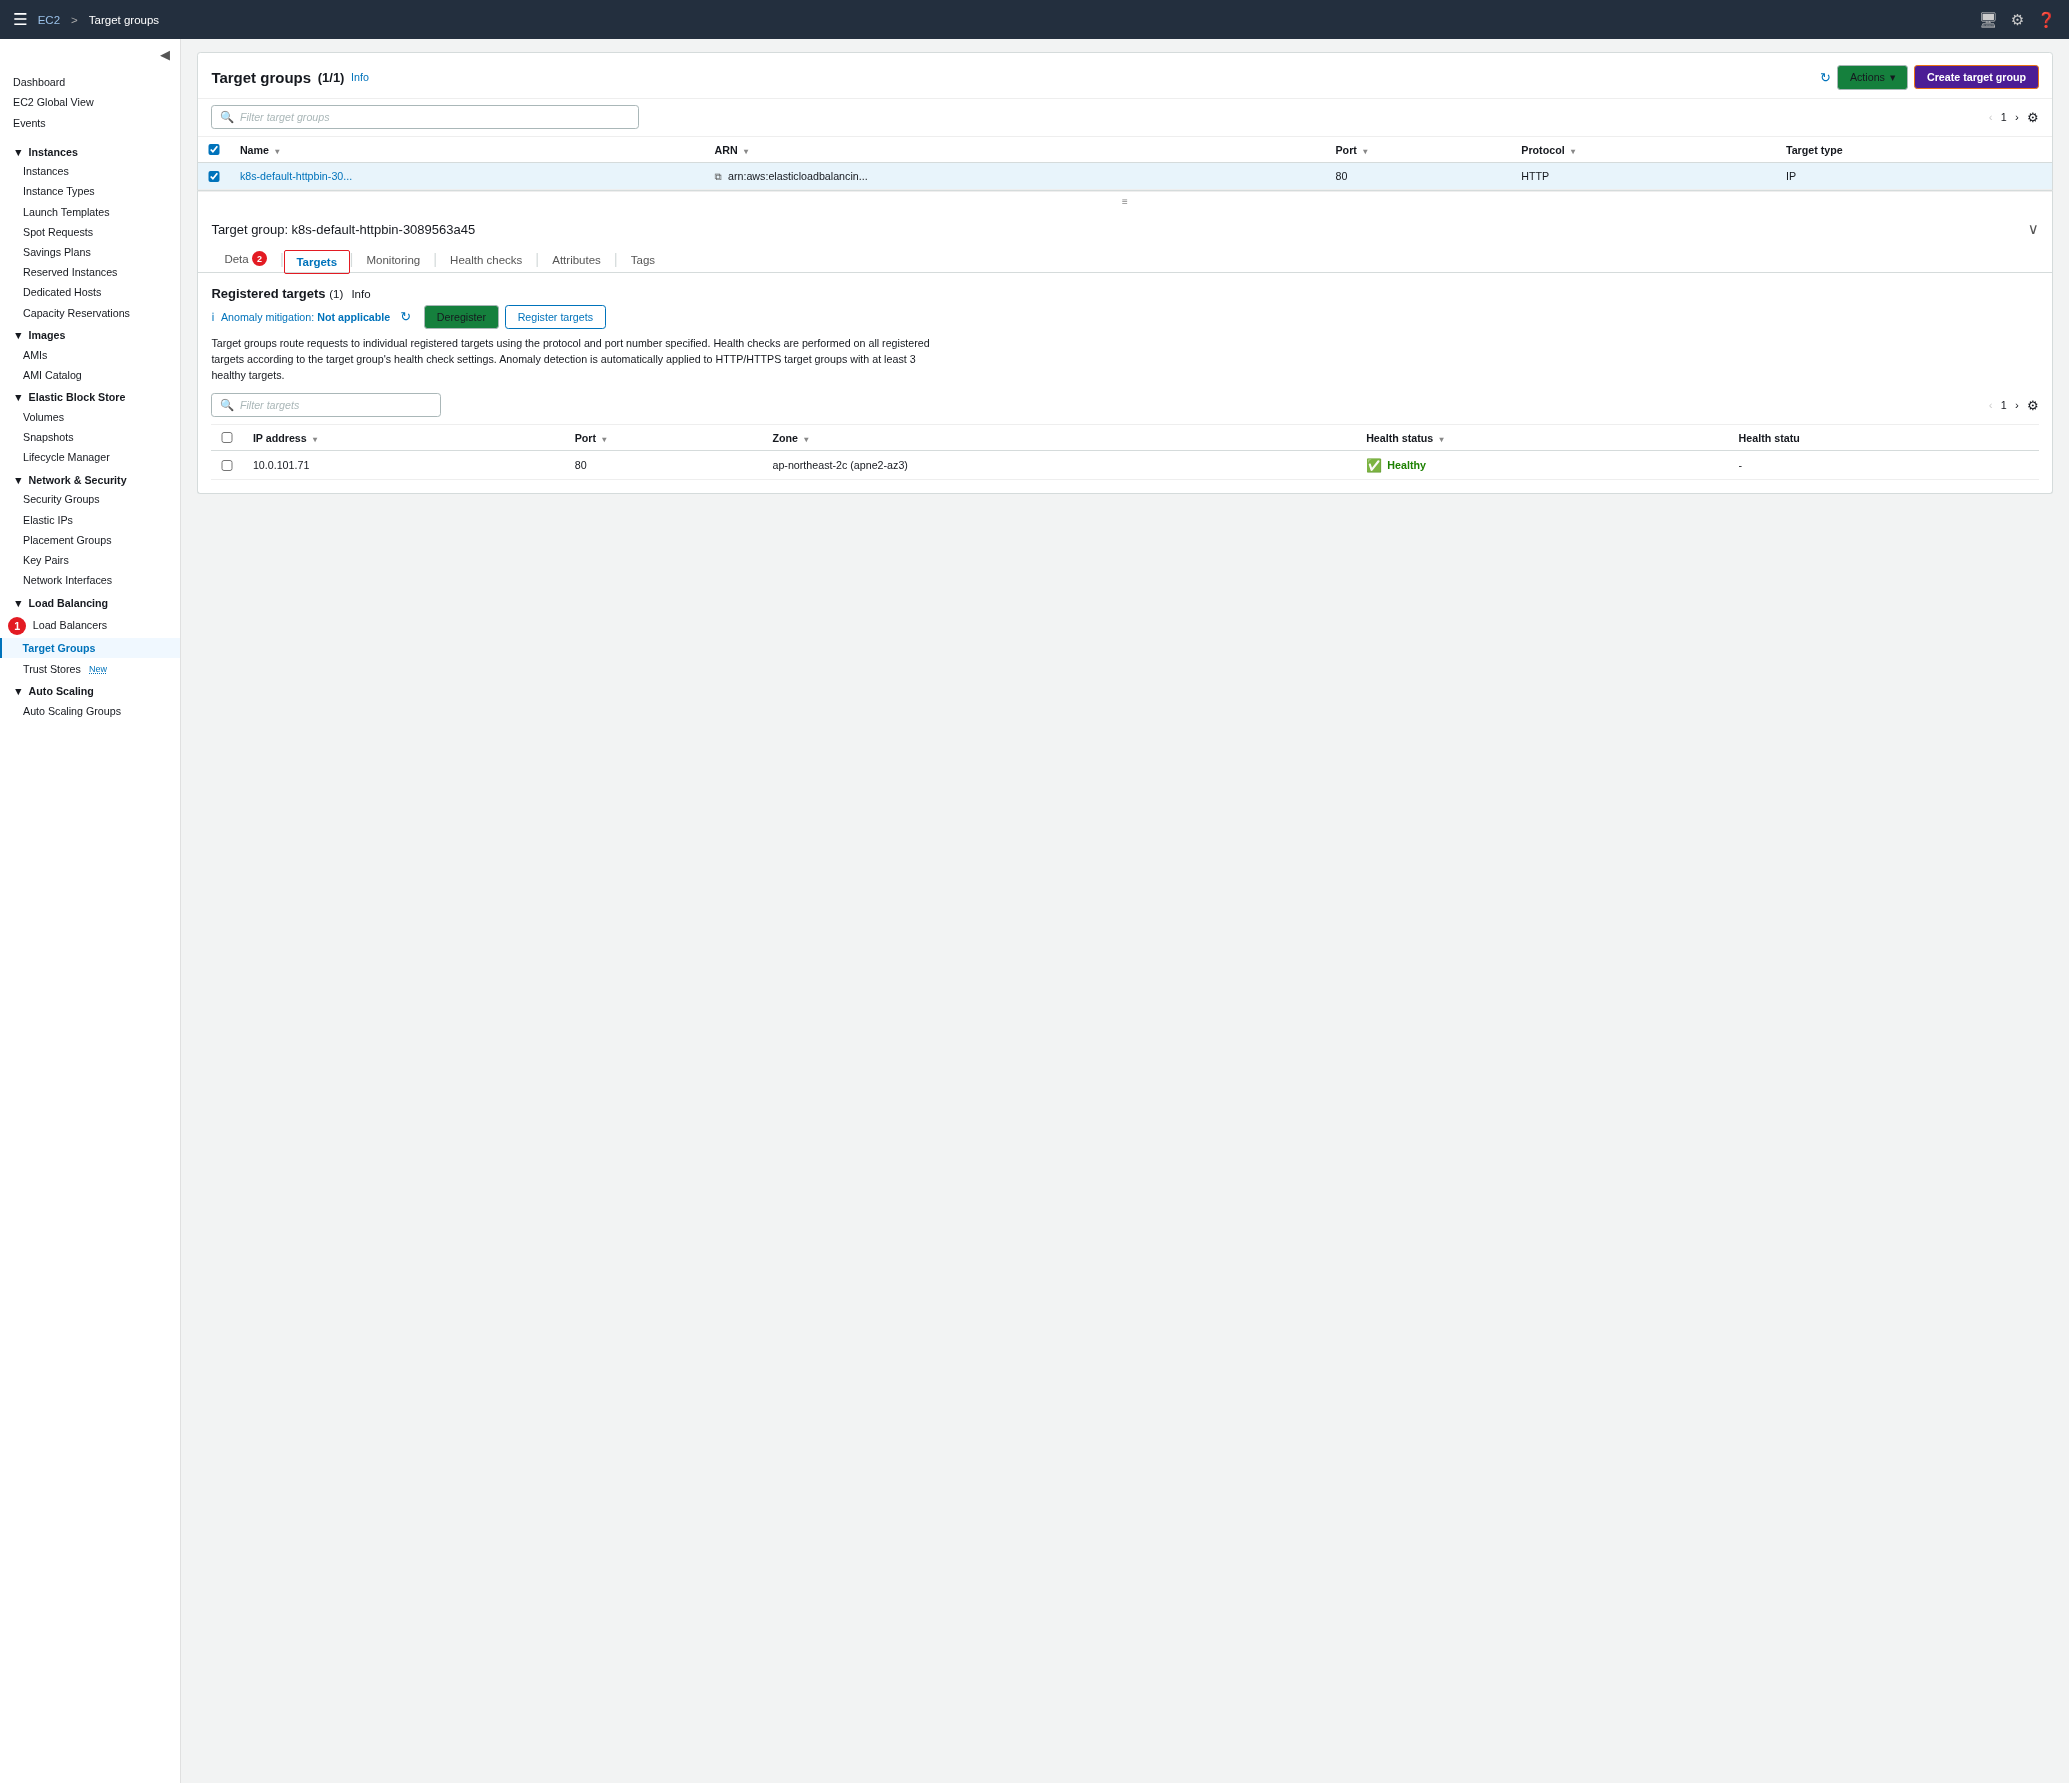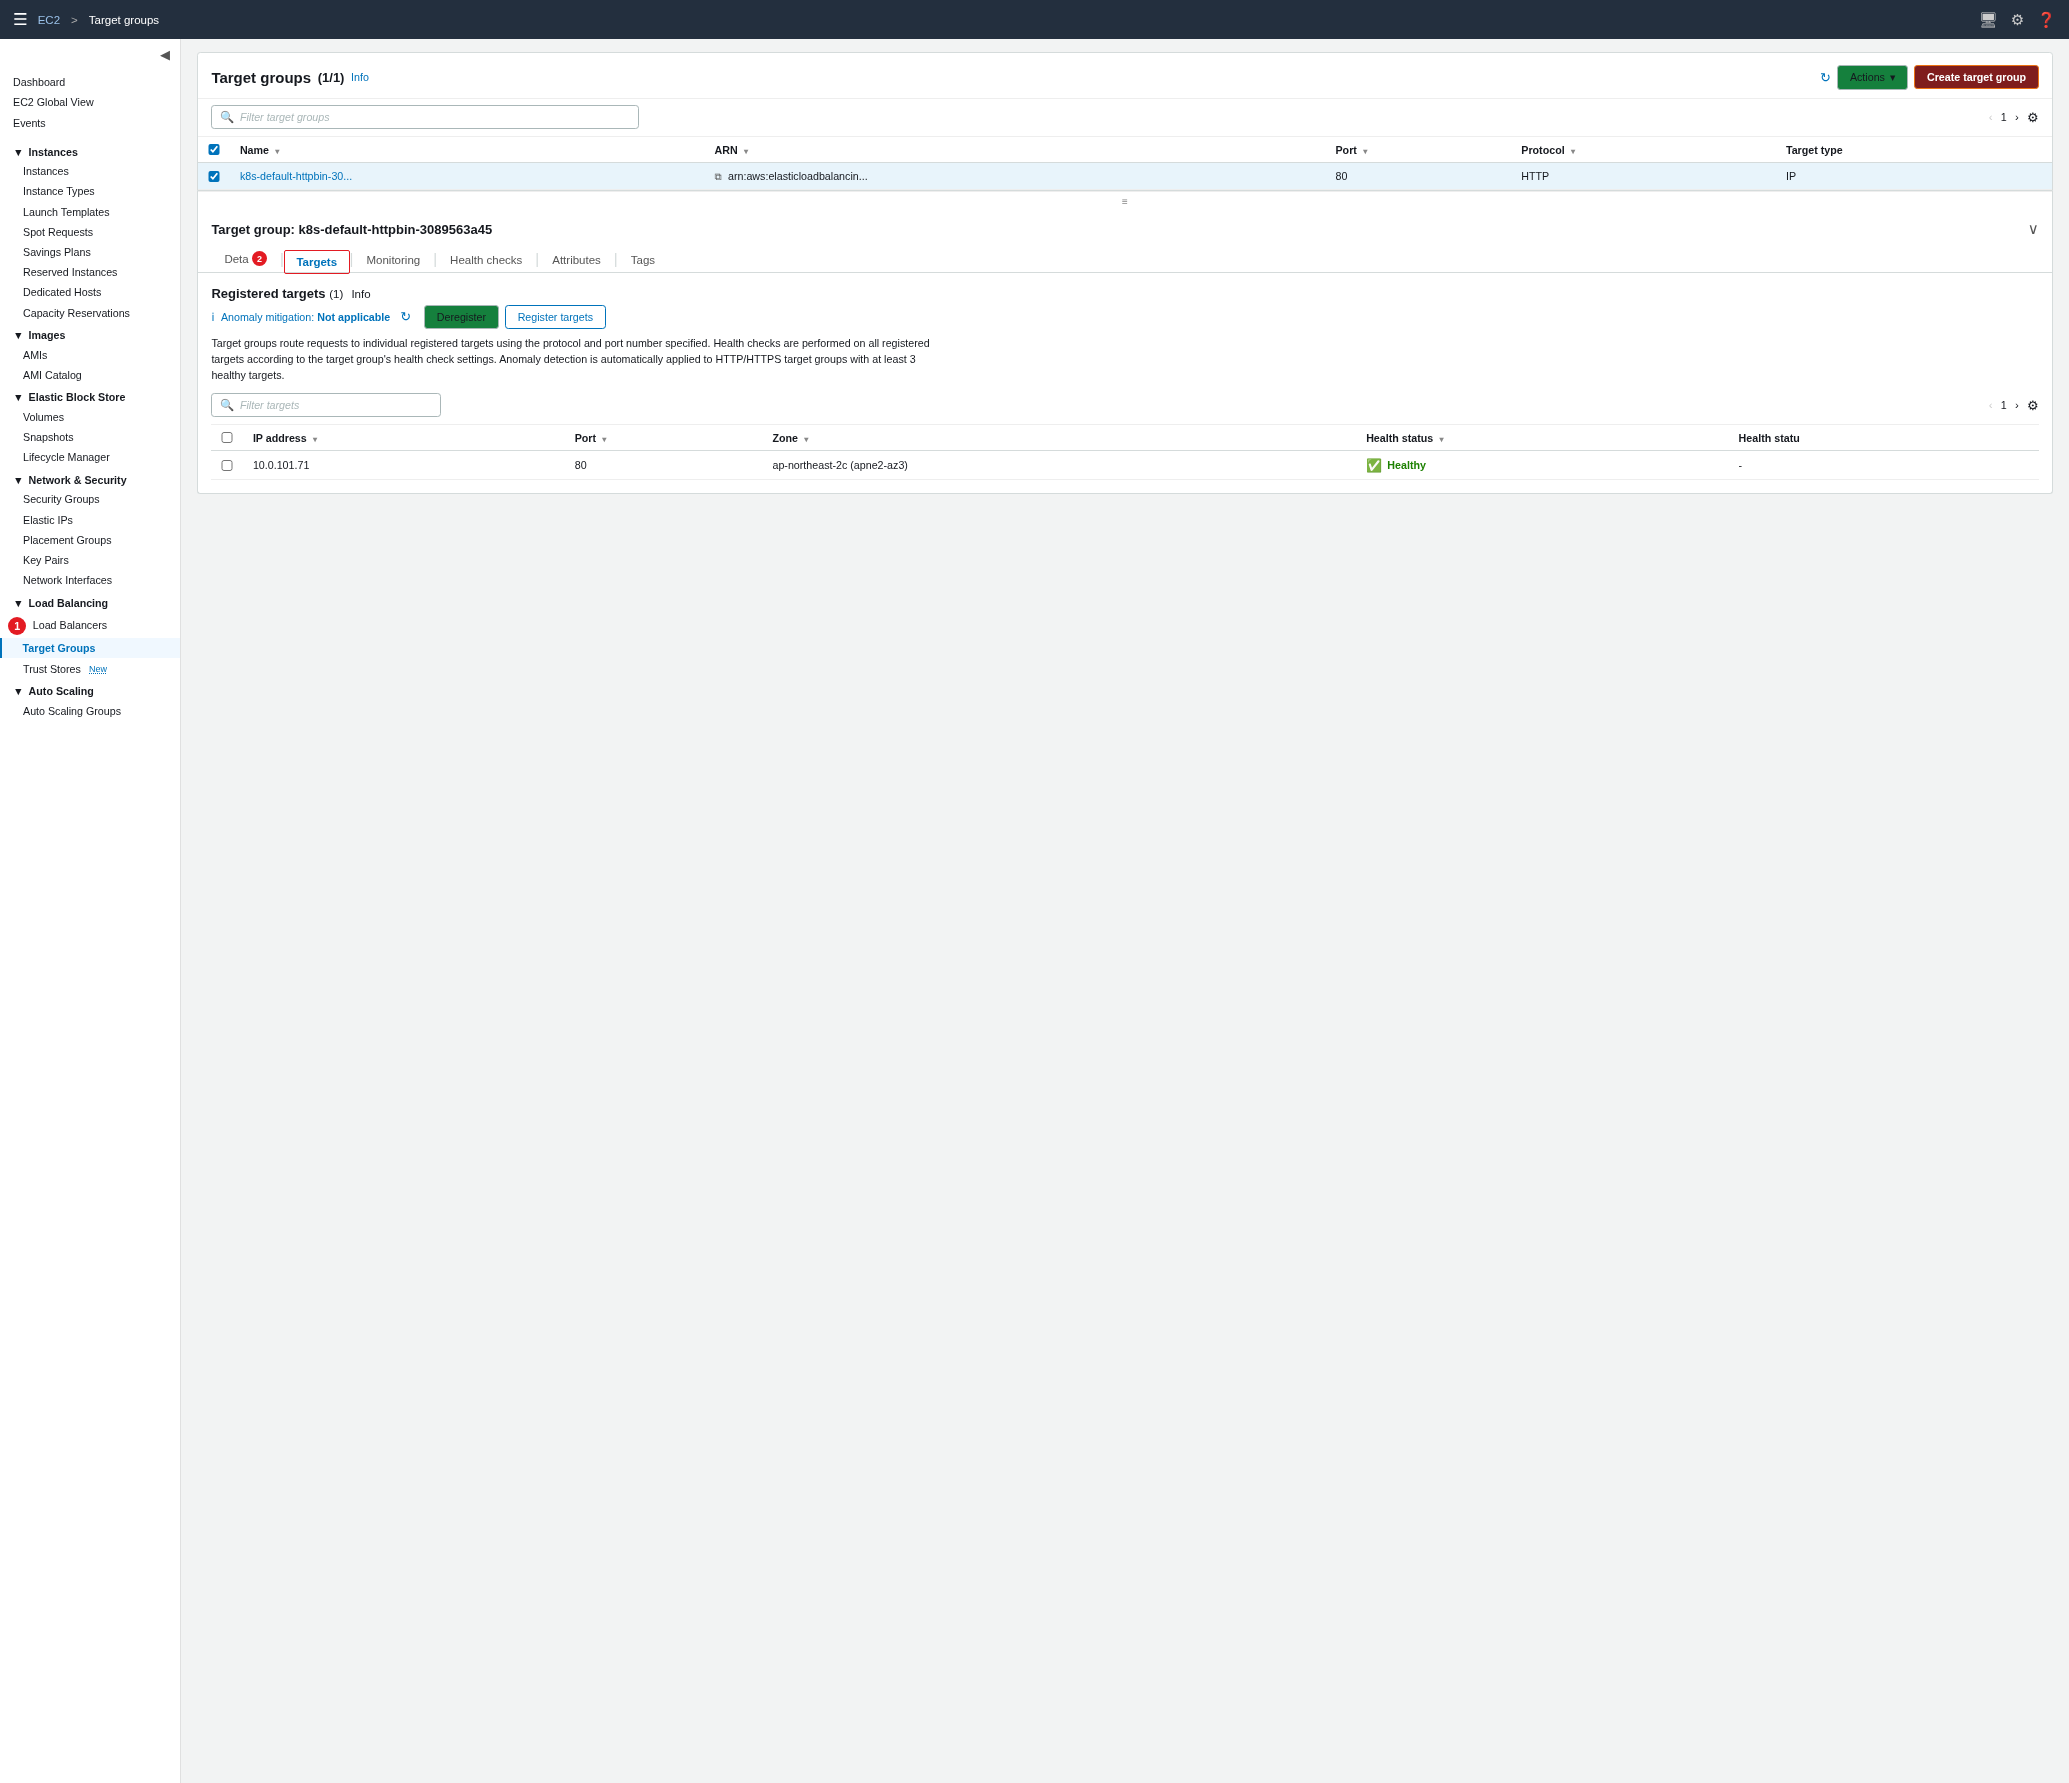--- a/index.html
+++ b/index.html
@@ -135,21 +135,21 @@
       border-radius: 3.3px;
       font-size: 10.7px;
       cursor: pointer;
       font-weight: 500;
       border: 0.8px solid;
       display: flex;
       align-items: center;
       gap: 5px;
     }
     .btn-primary {
-      background: #7f1d1d;
+      background: #4c1d95;
       border-color: #ec7211;
       color: white;
       font-weight: 700;
     }
     .btn-secondary {
       background: #15803d;
       border-color: #aab7b8;
       color: #16191f;
     }
     .btn-outline {
@@ -247,21 +247,21 @@
       border-top: 0.8px solid #eee;
     }
     .detail-header {
       display: flex;
       align-items: center;
       justify-content: space-between;
       padding: 10px 13px 0;
     }
     .detail-title {
       font-size: 13px;
-      font-weight: 700;
+      font-weight: 400;
       color: #16191f;
     }
     .detail-collapse { cursor: pointer; color: #555; font-size: 15px; }
 
     
     .tabs-bar {
       display: flex;
       gap: 0;
       padding: 0 13px;
       border-bottom: 1.6px solid #d5dbdb;

